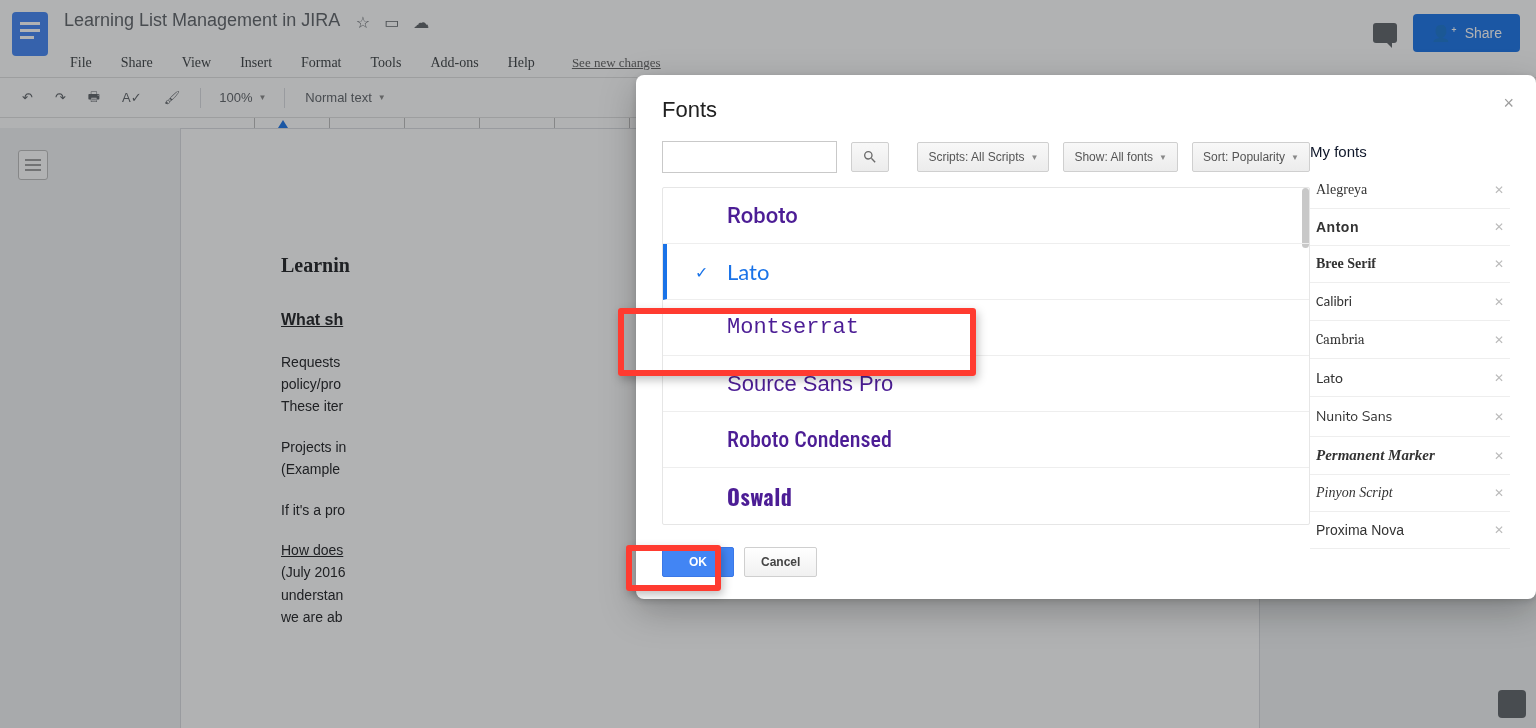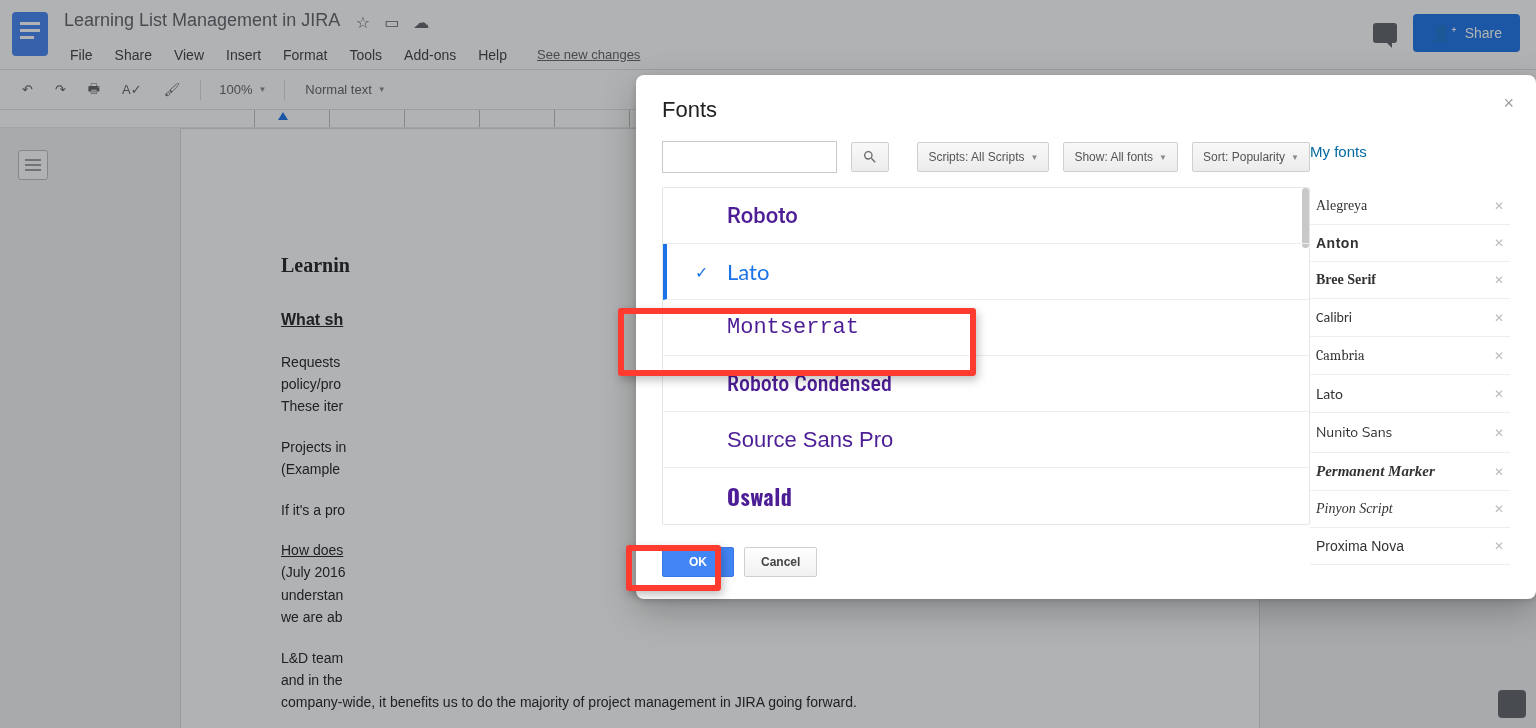--- a/index.html
+++ b/index.html
@@ -48,24 +48,25 @@
   .title-icons {
     display: inline-flex;
     gap: 14px;
     margin-left: 8px;
     color: #5f6368;
     font-size: 16px;
     vertical-align: middle;
   }
   .menubar {
     display: flex;
-    gap: 2px;
-    margin-top: 8px;
+    gap: 9px;
+    margin-top: 16px;
     font-size: 14px;
     color: #3c4043;
+    font-family: Liberation Serif, serif;
   }
   .menubar span {
     padding: 6px 10px;
     cursor: pointer;
     border-radius: 3px;
   }
   .see-changes { color: #616161; text-decoration: underline; font-size: 13px; margin-left: 8px; padding: 6px 8px;}
   .header-right {
     display: flex;
     align-items: center;
@@ -331,24 +332,24 @@
   }
   .f-roboto { font-family: "Roboto", Arial, sans-serif; font-weight: 500;}
   .f-opensans { font-family: "Open Sans","Segoe UI", sans-serif;}
   .f-lato { font-family: "Lato","Segoe UI", sans-serif;}
   .f-montserrat { font-family: Liberation Mono, monospace;}
   .f-sourcesans { font-family: "Source Sans Pro","Segoe UI", sans-serif;}
   .f-robotocond { font-family: "Roboto Condensed","Arial Narrow",sans-serif; font-weight: 500;}
   .f-oswald { font-family: "Oswald","Arial Black",sans-serif; font-weight: 700; letter-spacing: .5px;}
 
   .myfonts-title {
-    color: #0369a1;
+    color: #0f172a;
     font-size: 15px;
     font-weight: 500;
-    margin-bottom: 28px;
+    margin-bottom: 12px;
     margin-top: 2px;
   }
   .myfont-item {
     display: flex;
     align-items: center;
     justify-content: space-between;
     padding: 10px 6px;
     border-bottom: 1px solid #eee;
     font-size: 14px;
     color: #333;
@@ -484,21 +485,20 @@
       <div></div>
       <div></div>
   </div>
   <div class="page">
     <h1>Learnin</h1>
     <h2 class="underline">What sh</h2>
     <p><span>Requests</span><br><span>policy/pro</span><br><span>These iter</span></p>
     <p><span>Projects in</span><br><span>(Example</span></p>
     <p>If it's a pro</p>
     <p><span class="under">How does</span><br><span>(July 2016</span><br><span>understan</span><br><span>we are ab</span></p>
-    <p><span>L&amp;D team</span><br><span>and in the</span><br><span>company-wide, it benefits us to do the majority of project management in JIRA going forward.</span></p>
   </div>
 </div>
 
 <div class="explore-btn"></div>
 
 <div class="overlay">
   <div class="dialog">
     <div class="dialog-title">Fonts</div>
     <button class="dialog-close">×</button>
 
@@ -532,25 +532,25 @@
         <div class="font-item f-roboto">
               <span>Roboto</span>
             </div>
             <div class="font-item f-lato selected">
               <span class="check">✓</span>
               <span>Lato</span>
             </div>
             <div class="font-item f-montserrat">
               <span>Montserrat</span>
             </div>
+            <div class="font-item f-sourcesans">
+              <span>Source Sans Pro</span>
+            </div>
             <div class="font-item f-robotocond">
               <span>Roboto Condensed</span>
-            </div>
-            <div class="font-item f-sourcesans">
-              <span>Source Sans Pro</span>
             </div>
             <div class="font-item f-oswald">
               <span>Oswald</span>
             </div>
           </div>
 
         <div class="dialog-footer">
           <button class="btn-ok">OK</button>
           <button class="btn-cancel">Cancel</button>
         </div>

